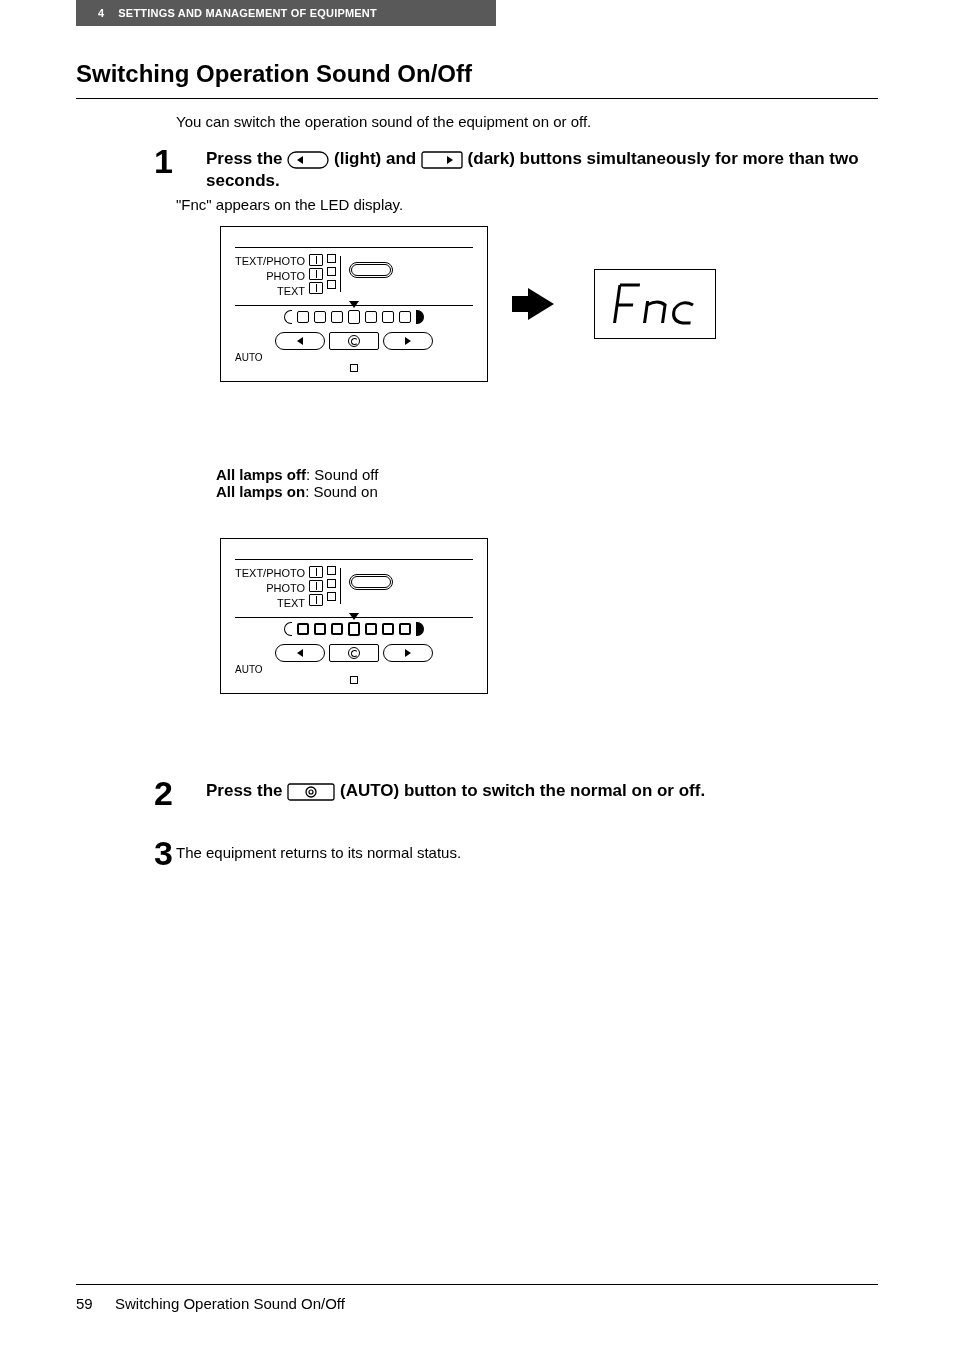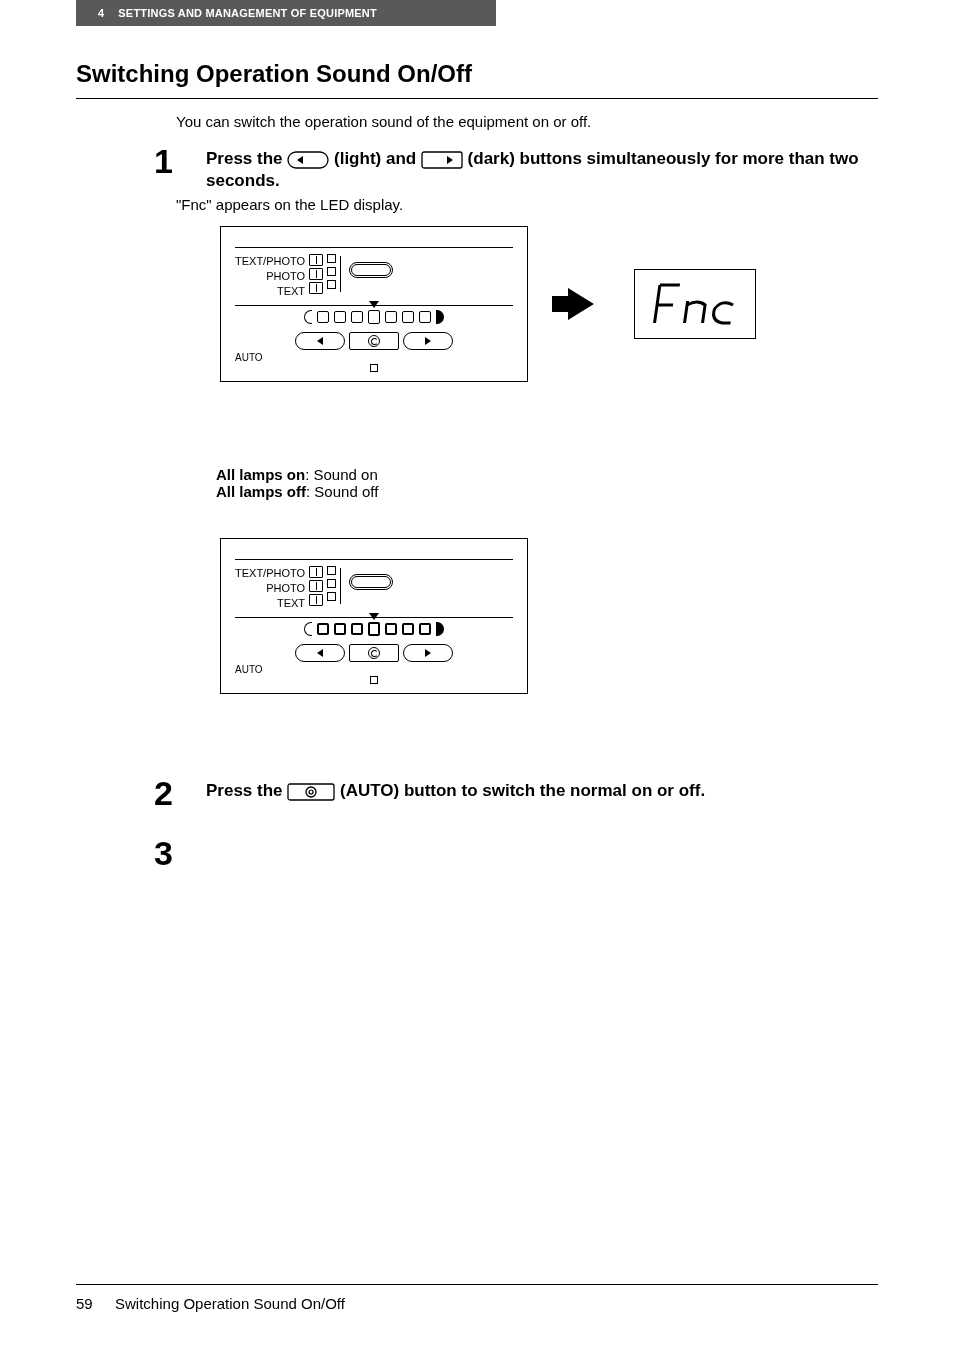--- a/index.html
+++ b/index.html
@@ -68,21 +68,21 @@
     margin-top: 4px;
     font-weight: normal;
     font-size: 15px;
   }
   .inline-icon {
     display: inline-block;
     vertical-align: middle;
   }
   .panel {
     border: 1.2px solid #000;
-    width: 308px;
+    width: 268px;
     height: 156px;
     background: #fff;
     padding: 14px 14px 8px 14px;
     font-size: 11px;
   }
   .panel .modes {
     display:flex;
     align-items:flex-start;
   }
   .panel .mode-labels {
@@ -358,24 +358,24 @@
 
           <path d="M84 28 Q72 22 66 32 Q64 44 76 46 L84 46"></path>
         </g>
       </svg>
     </div>
   </div>
 </div>
 
 <div class="status-block">
   <div>
+    <span class="bold">All lamps off</span><span>: Sound off</span>
+  </div>
+  <div>
     <span class="bold">All lamps on</span><span>: Sound on</span>
-  </div>
-  <div>
-    <span class="bold">All lamps off</span><span>: Sound off</span>
   </div>
 </div>
 
 <div class="step1b-panel">
   <div class="panel">
     <hr>
     <div class="modes">
       <div class="mode-labels">
         <div>TEXT/PHOTO</div>
         <div>PHOTO</div>
@@ -433,19 +433,20 @@
       <rect x="1" y="1" width="46" height="16" rx="2" fill="none" stroke="#000" stroke-width="1.3"></rect>
       <circle cx="24" cy="9" r="5" fill="none" stroke="#000" stroke-width="1.3"></circle>
       <circle cx="24" cy="9" r="2" fill="none" stroke="#000" stroke-width="1.2"></circle>
     </svg>
     <span> (AUTO) button to switch the normal on or off.</span>
   </div>
 </div>
 
 <div class="step-row step3">
   <div class="step-num">3</div>
+  <div class="step-sub">The equipment returns to its normal status.</div>
 </div>
 
 <div class="footer">
   <span class="page-num">59</span>
   <span style="display:inline-block;width:14px"></span>
   <span>Switching Operation Sound On/Off</span>
 </div>
 
 </body></html>

